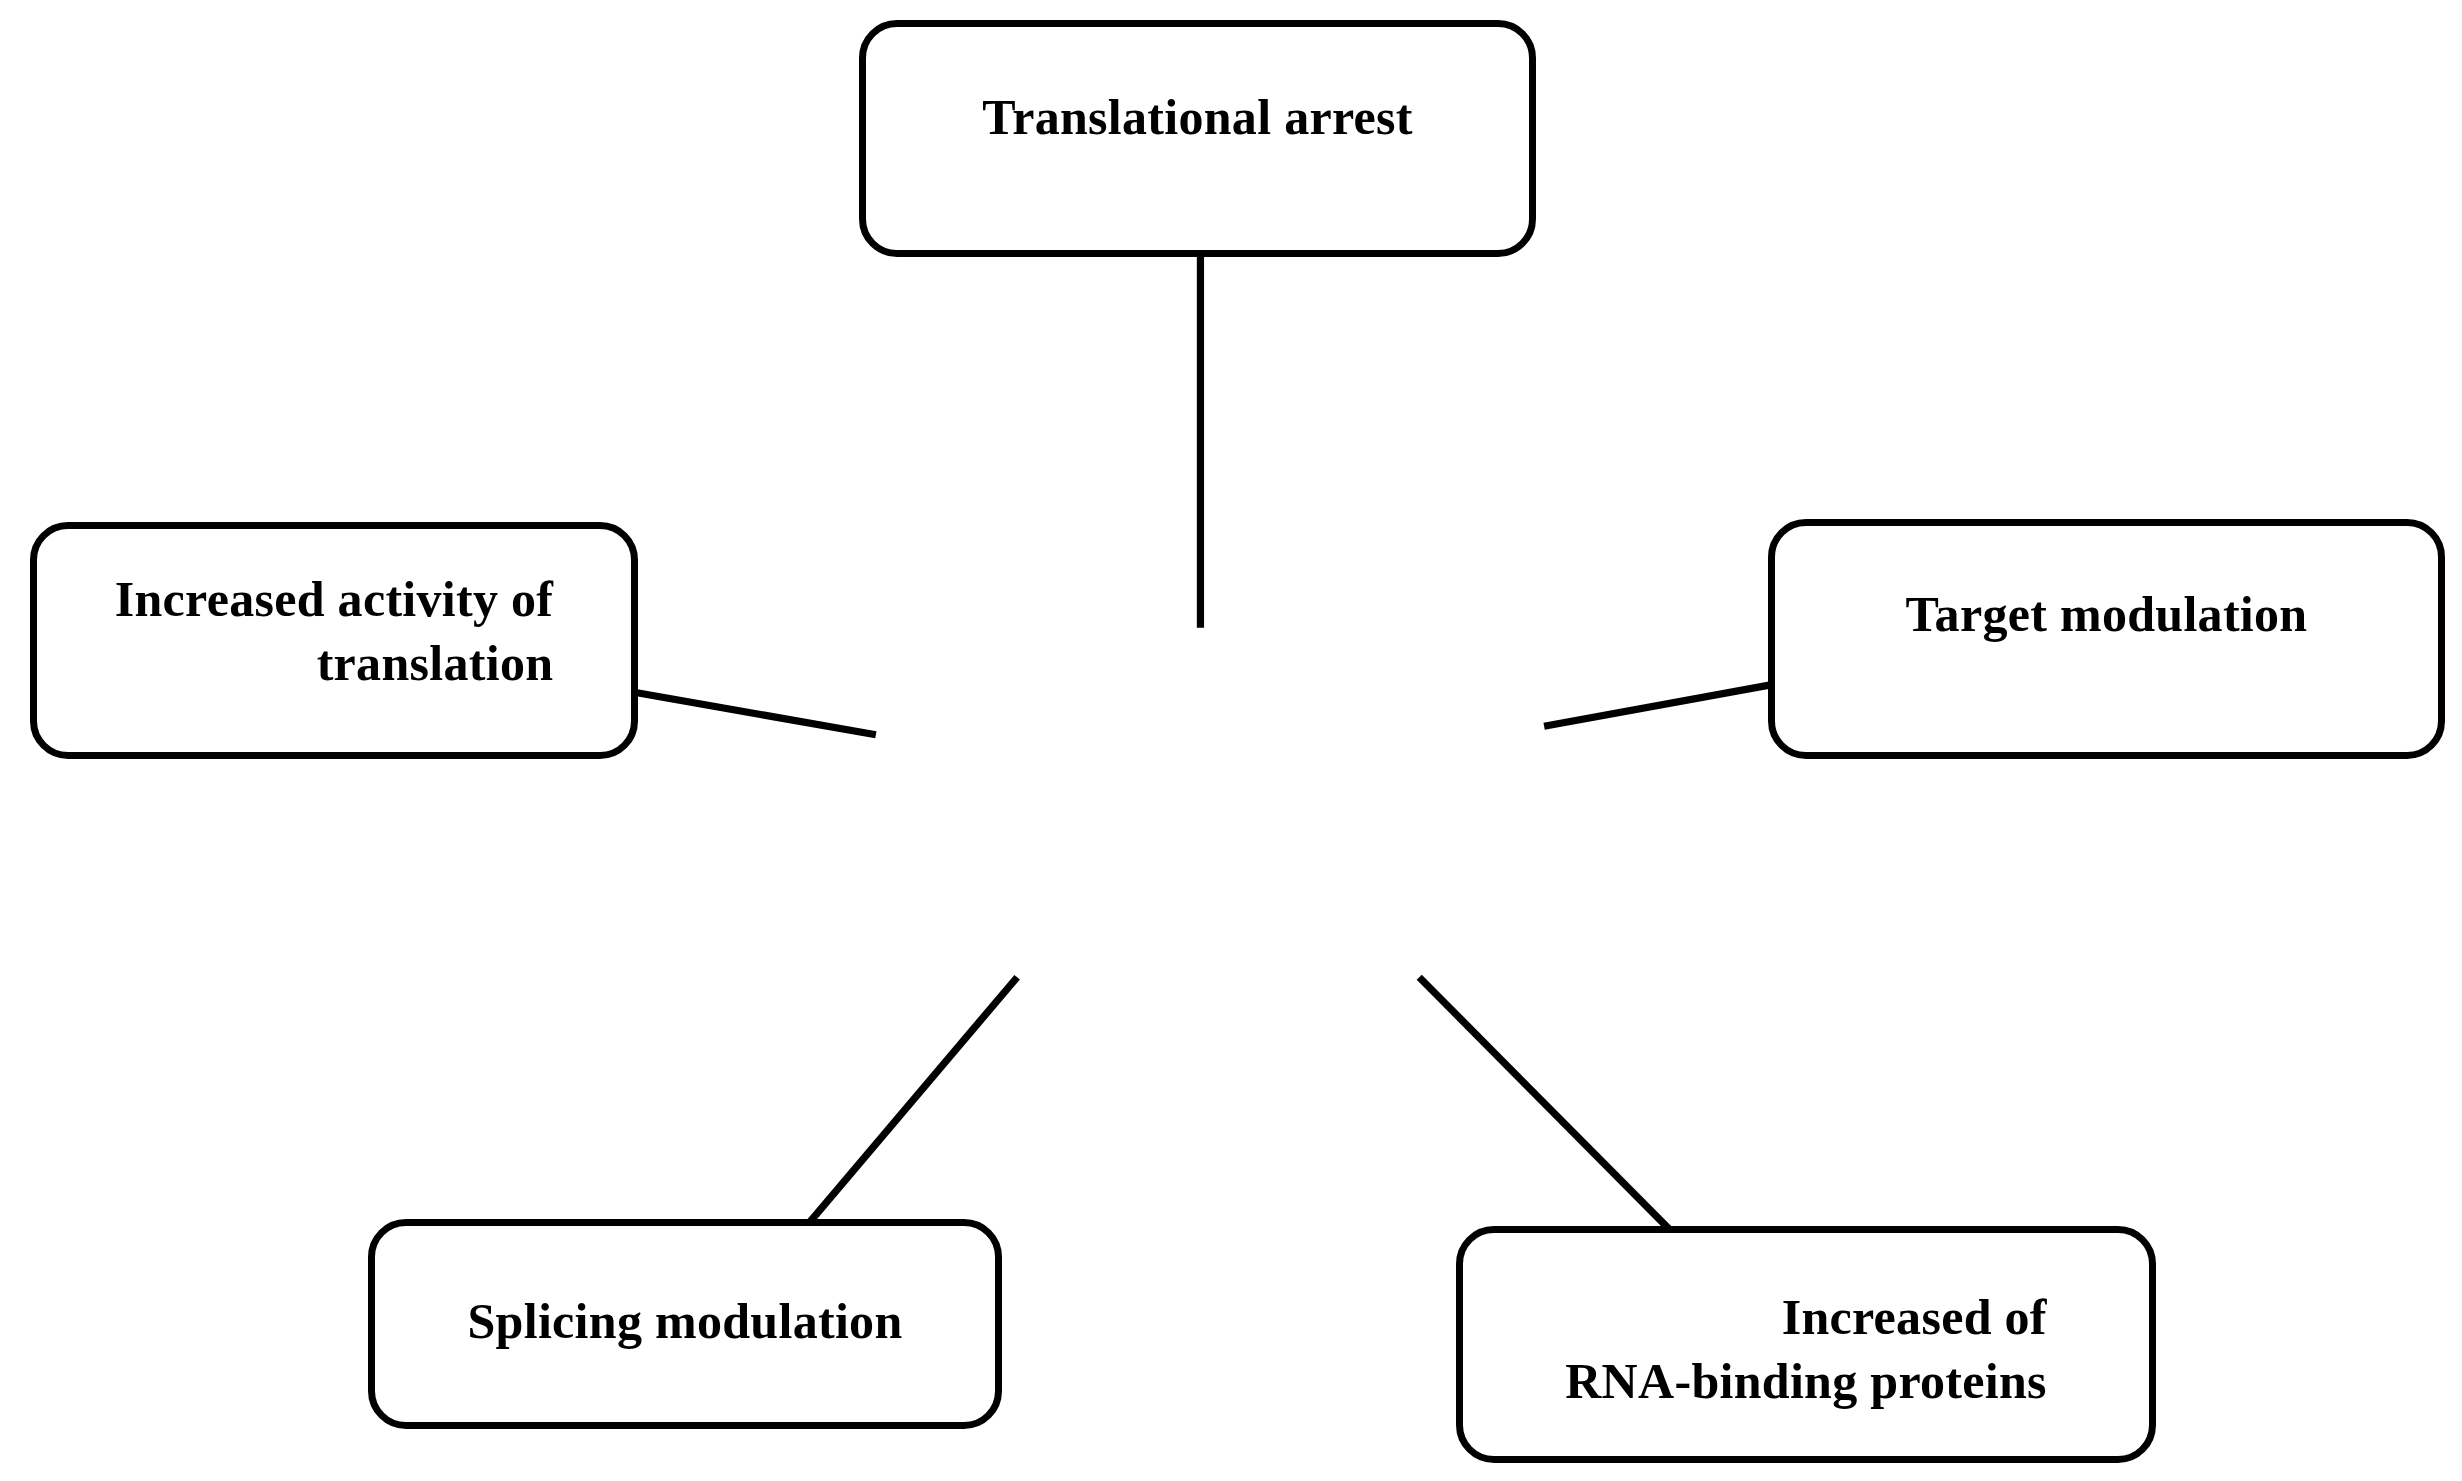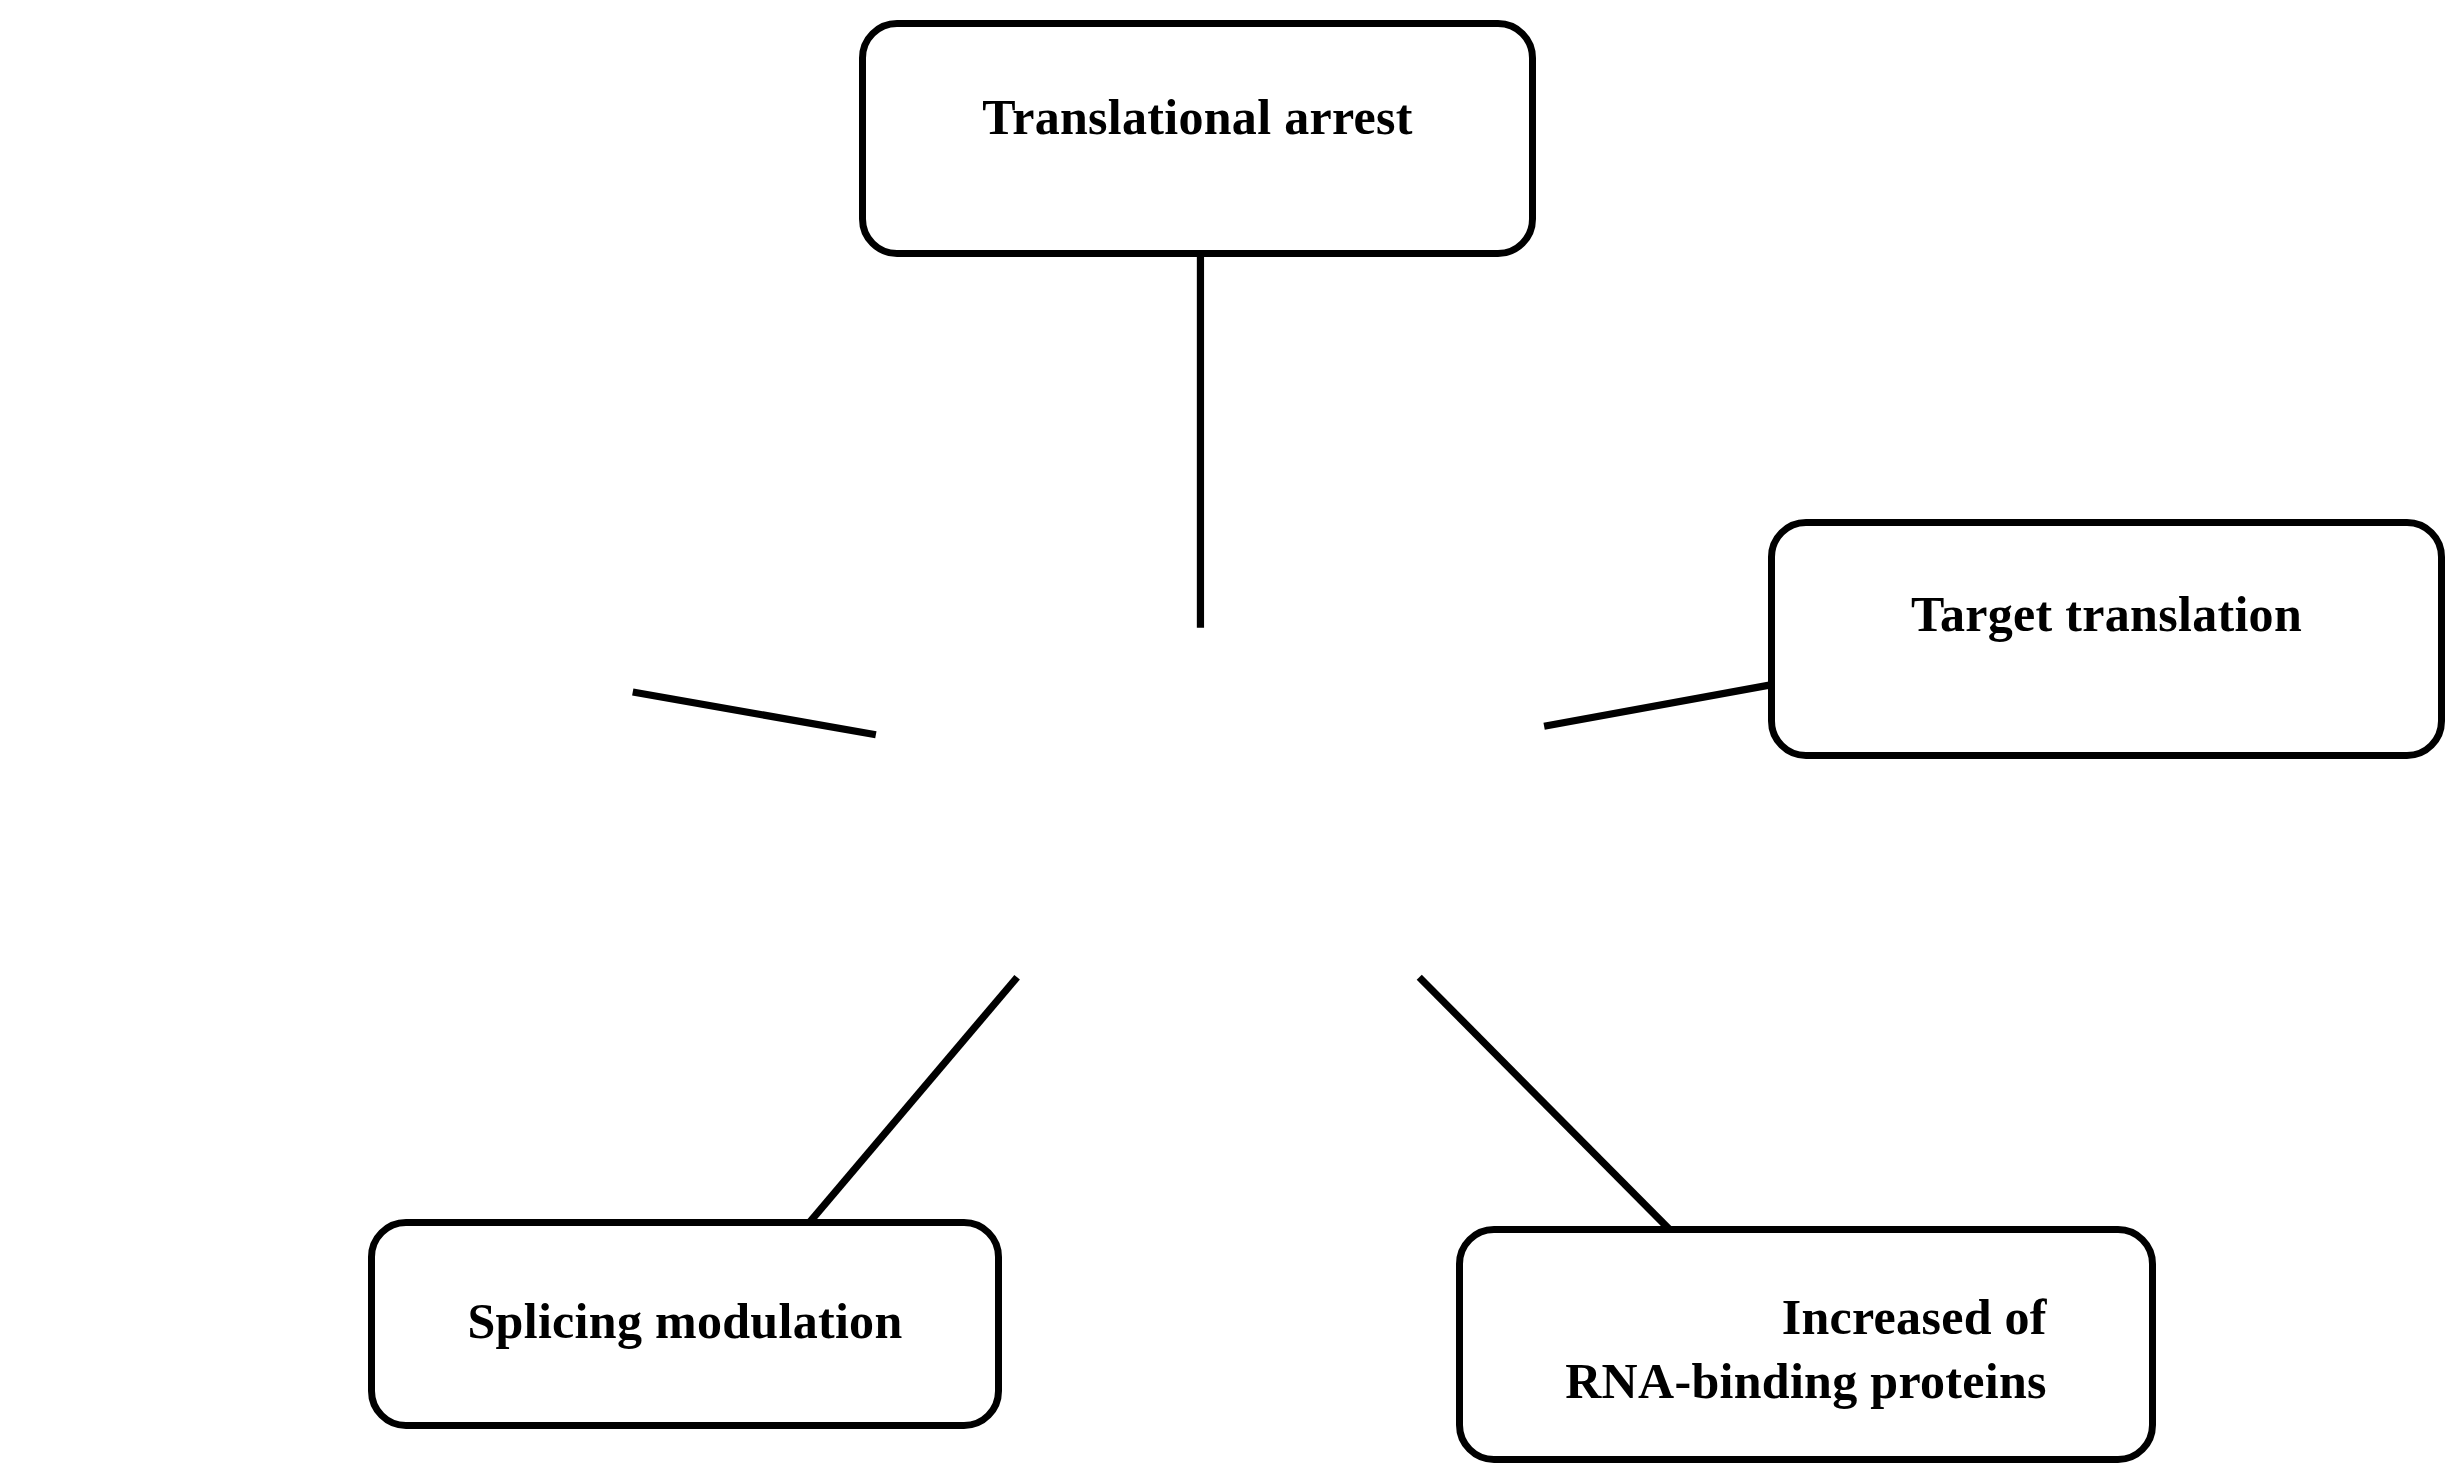--- a/index.html
+++ b/index.html
@@ -78,23 +78,27 @@
       <line x1="2350" y1="1105" x2="2695" y2="1042"></line>
       <line x1="1548" y1="1487" x2="1232" y2="1860"></line>
       <line x1="2160" y1="1487" x2="2540" y2="1870"></line>
     </g>
   </svg>
 
   <div class="node" id="node-translational-arrest" style="background: rgb(255, 255, 255); border-color: rgb(0, 0, 0);">
     <span class="node-label">Translational arrest</span>
   </div>
 
+  <div class="node" id="node-increased-activity" style="background: rgb(255, 255, 255); border-color: rgb(0, 0, 0);">
+    <span class="node-label">Increased activity of
+translation</span>
+  </div>
 
   <div class="node" id="node-target-degradation" style="background: rgb(255, 255, 255); border-color: rgb(0, 0, 0);">
-    <span class="node-label">Target translation</span>
+    <span class="node-label">Target modulation</span>
   </div>
 
 
   <div class="node" id="node-splicing-modulation" style="background: rgb(255, 255, 255); border-color: rgb(0, 0, 0);">
     <span class="node-label">Splicing modulation</span>
   </div>
 
   <div class="node" id="node-inhibition-rbp" style="background: rgb(255, 255, 255); border-color: rgb(0, 0, 0);">
     <span class="node-label">Increased of
 RNA-binding proteins</span>

